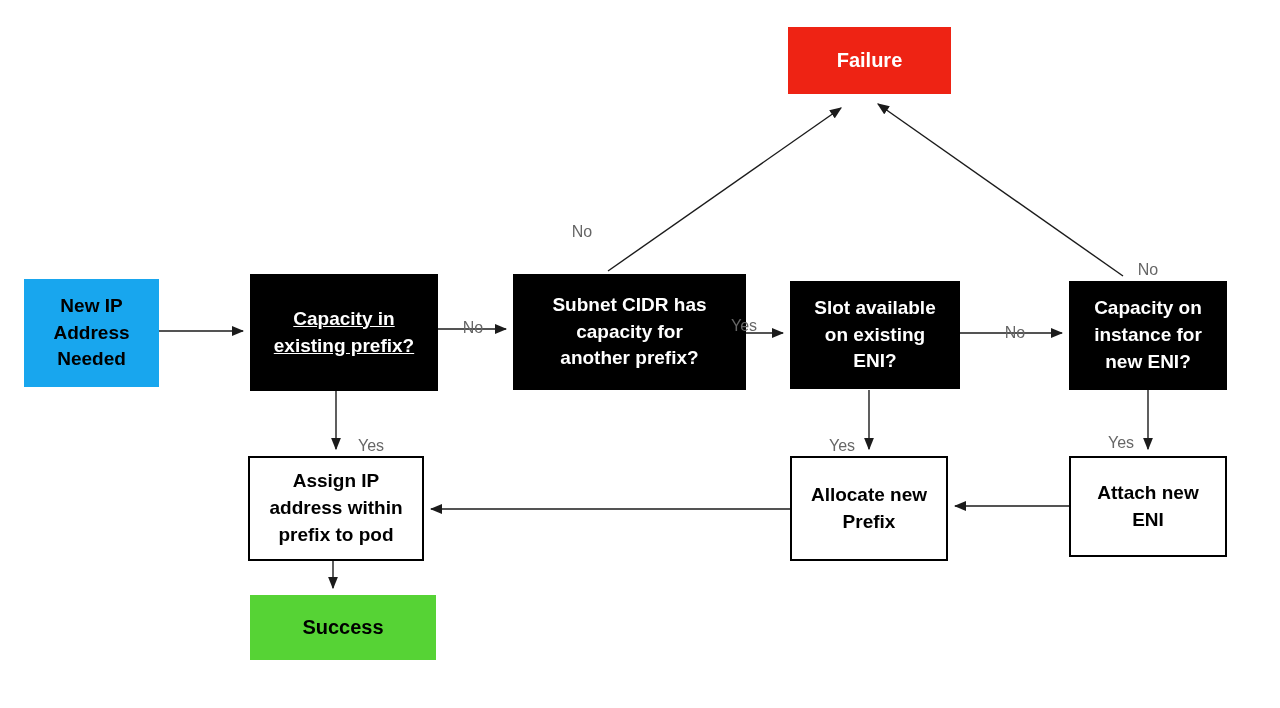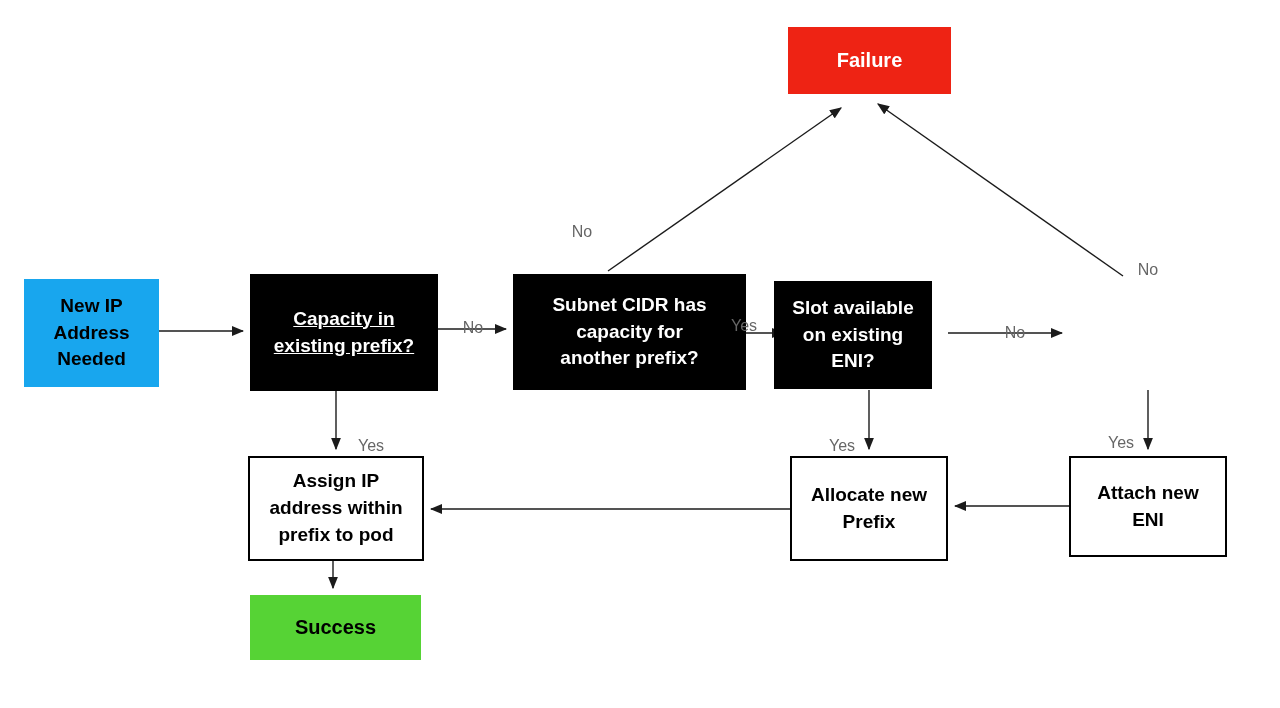--- a/index.html
+++ b/index.html
@@ -82,36 +82,39 @@
 
   <div class="node node--failure" style="left:788px; top:27px; width:163px; height:67px;">Failure</div>
 
   <div class="node node--decision" style="left:250px; top:274px; width:188px; height:117px;text-decoration:underline;">Capacity in
 existing prefix?</div>
 
   <div class="node node--decision" style="left:513px; top:274px; width:233px; height:116px;">Subnet CIDR has
 capacity for
 another prefix?</div>
 
-  <div class="node node--decision" style="left:774px; top:281px; width:158px; height:108px;">Slot available
+  <div class="node node--decision" style="left:790px; top:281px; width:170px; height:108px;">Slot available
 on existing
 ENI?</div>
 
+  <div class="node node--decision" style="left:1069px; top:281px; width:158px; height:109px;">Capacity on
+instance for
+new ENI?</div>
 
   <div class="node node--action" style="left:790px; top:456px; width:158px; height:105px;">Allocate new
 Prefix</div>
 
   <div class="node node--action" style="left:248px; top:456px; width:176px; height:105px;">Assign IP
 address within
 prefix to pod</div>
 
   <div class="node node--action" style="left:1069px; top:456px; width:158px; height:101px;">Attach new
 ENI</div>
 
-  <div class="node node--success" style="left:250px; top:595px; width:171px; height:65px;">Success</div>
+  <div class="node node--success" style="left:250px; top:595px; width:186px; height:65px;">Success</div>
 
   <span class="edge-label" style="left:473px; top:308px;">No</span>
 
   <span class="edge-label" style="left:582px; top:212px;">No</span>
 
   <span class="edge-label" style="left:744px; top:306px;">Yes</span>
 
   <span class="edge-label" style="left:1015px; top:313px;">No</span>
 
   <span class="edge-label" style="left:1148px; top:250px;">No</span>

